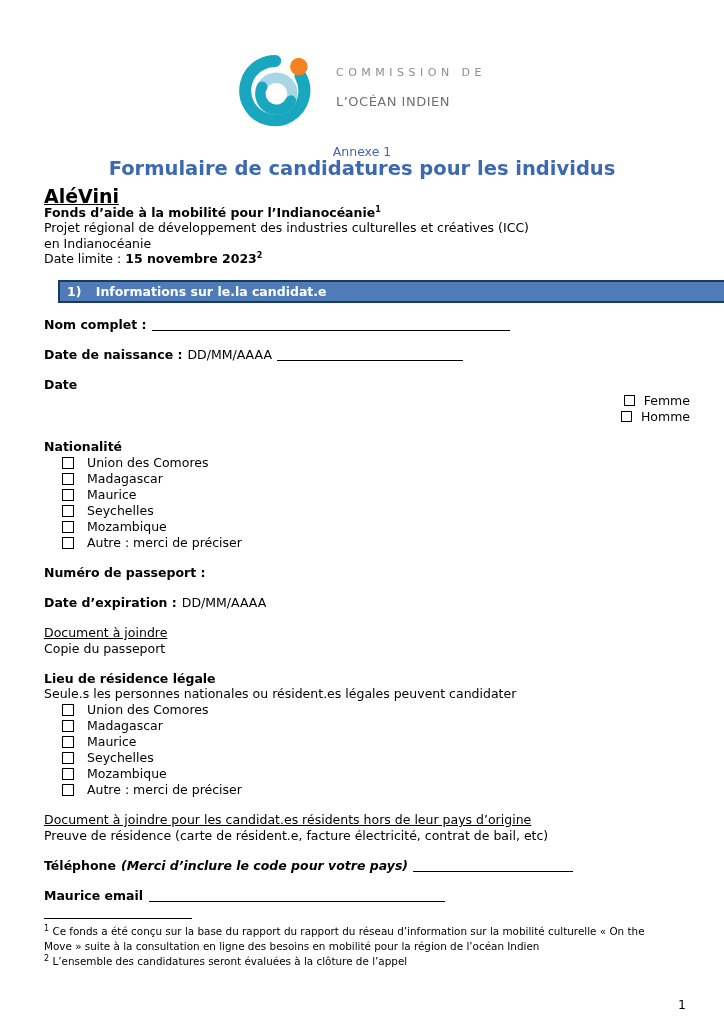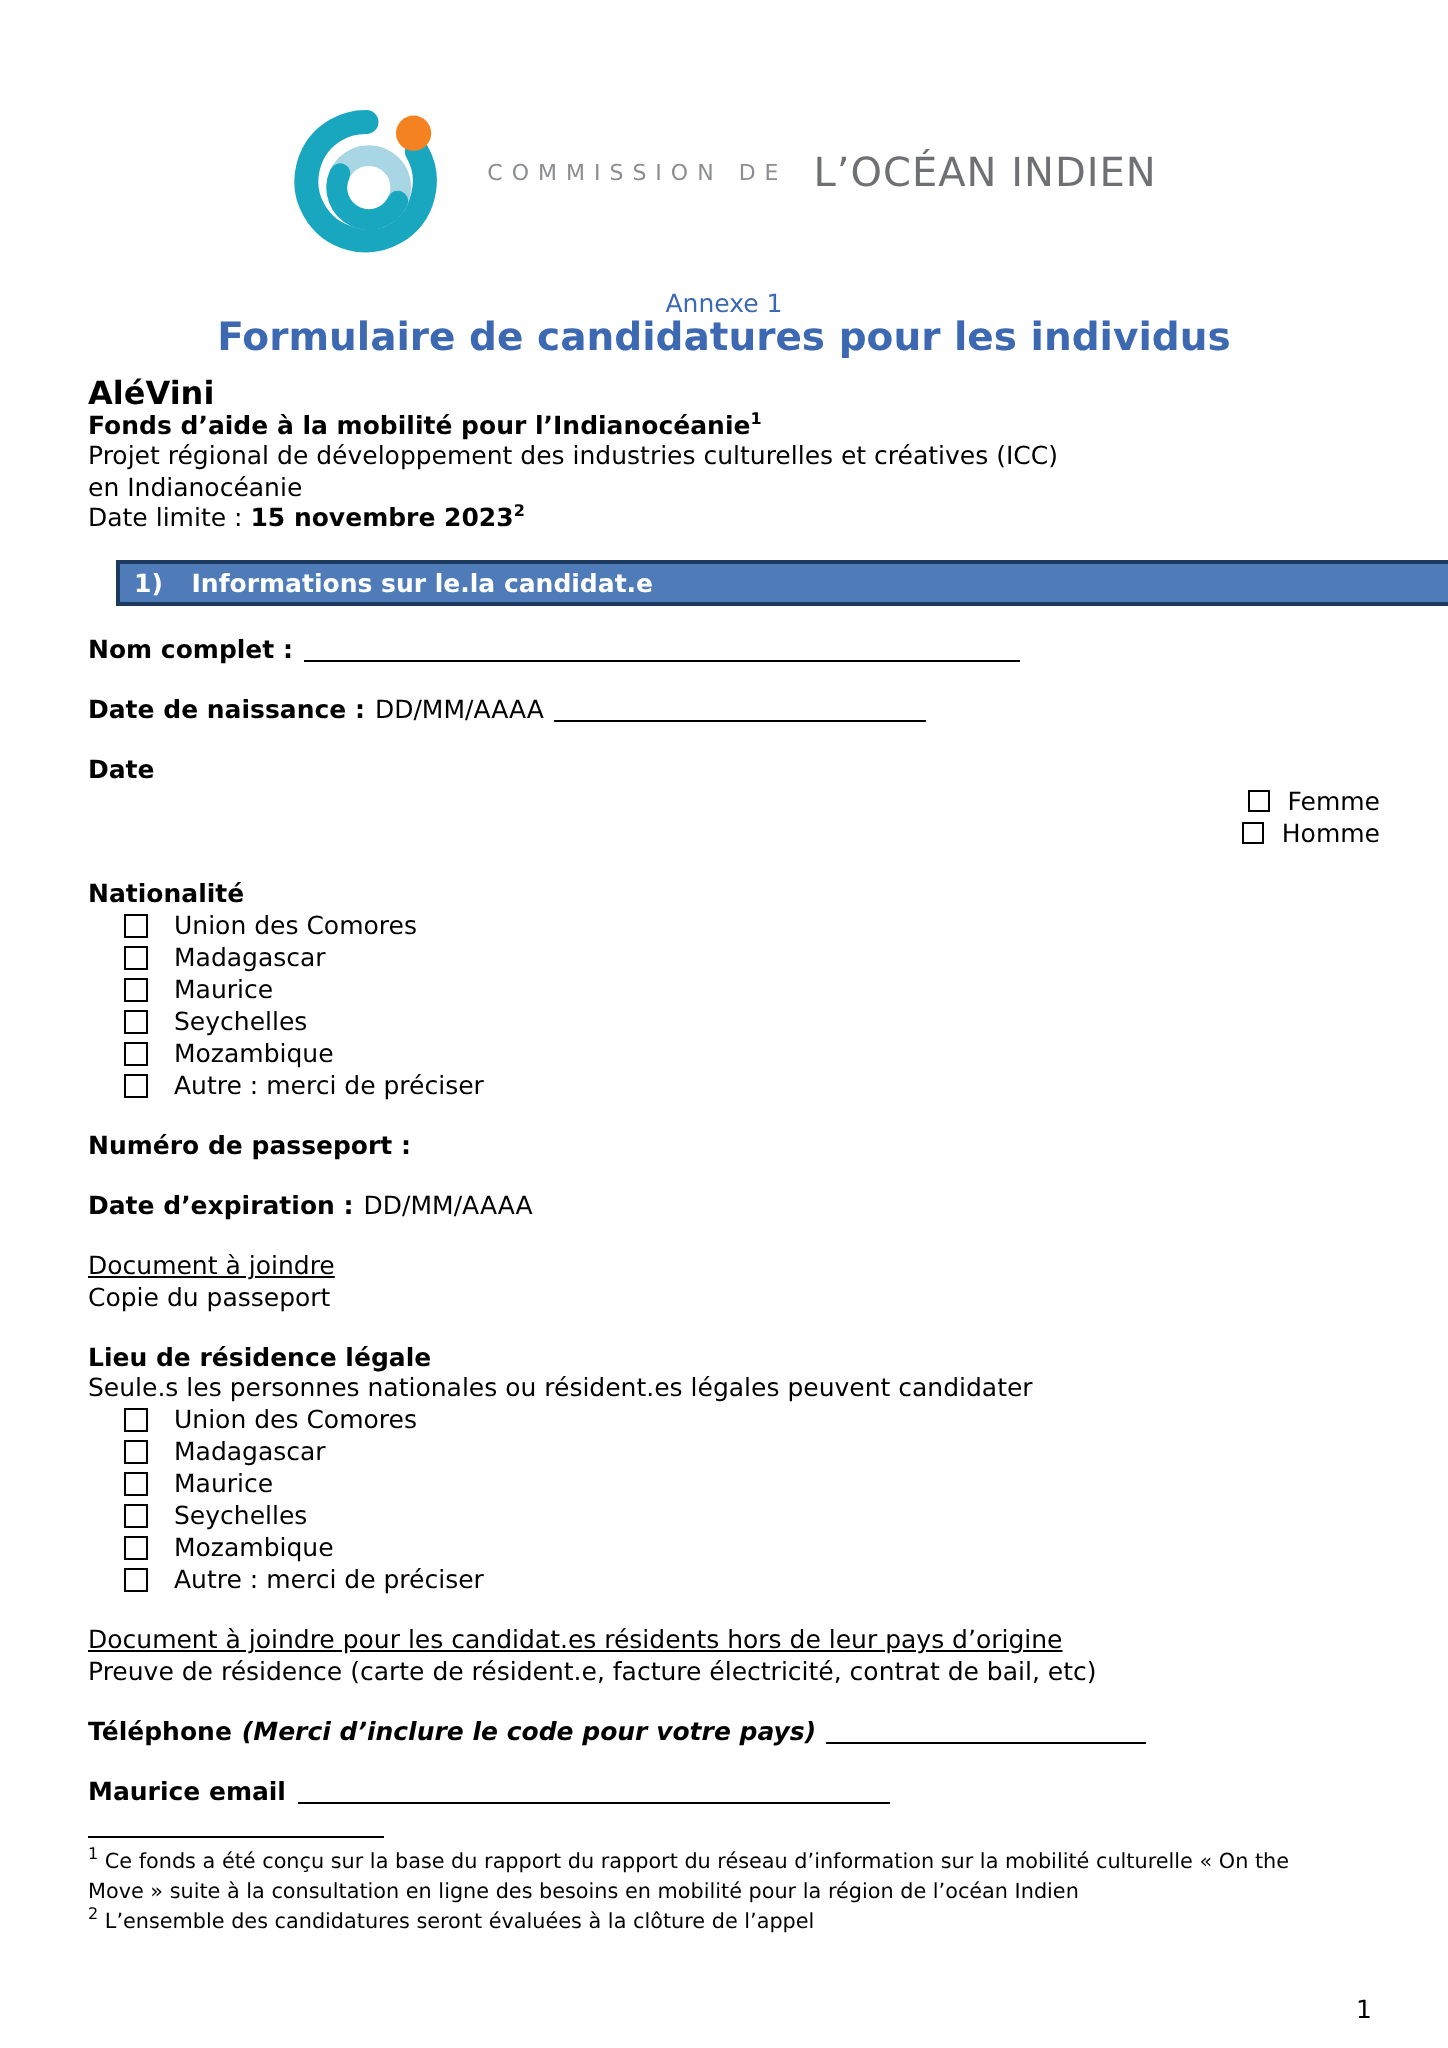--- a/index.html
+++ b/index.html
@@ -5,32 +5,32 @@
   html,body { margin:0; padding:0; background:#e8e8e8; }
   .page {
     position:relative; width:724px; height:1024px; margin:0 auto;
     background:#ffffff; overflow:hidden;
     font-family:"DejaVu Sans","Liberation Sans",sans-serif;
     color:#000; font-size:12.5px; line-height:15.5px;
   }
   
   .logo-row { display:flex; justify-content:center; align-items:center; gap:18px; padding-top:45px; }
   .logo-mark svg { display:block; }
-  .logo-text { display:flex; flex-direction:row; gap:13px; }
+  .logo-text { display:flex; flex-direction:column; gap:13px; }
   .logo-line1 { font-size:11px; letter-spacing:4.5px; color:#8b8d90; }
-  .logo-line2 { font-size:20px; letter-spacing:0.5px; color:#6e7073; }
+  .logo-line2 { font-size:13px; letter-spacing:0.5px; color:#6e7073; }
   
   .annexe { text-align:center; color:#3d68b2; font-size:12.5px; margin-top:15px; }
   .page-title { text-align:center; color:#3d68b2; font-size:19.5px; font-weight:bold; margin:1px 0 0 0; }
   
   .content { padding:0 34px 0 44px; }
   .bold { font-weight:bold; }
   .italic { font-style:italic;font-weight:bold; }
   .u { text-decoration:underline; }
-  .program { margin-top:13px; font-weight:bold; font-size:16px; }
+  .program { margin-top:13px; font-weight:bold; font-size:19px;text-decoration:underline; }
   sup { font-size:8px; vertical-align:super; line-height:0; }
   .row { margin-top:14.5px; }
   .line { margin-top:0; }
   .fmt { margin:0 5px; }
   .lbl { margin-right:6px; }
   
   .section-banner {
     margin-top:13px; margin-left:14px; width:723px; height:23px; box-sizing:border-box;
     background:#4f7cb8; border:2px solid #1c3a5f;
     color:#fff; font-weight:bold; line-height:19px; padding-left:7px; font-size:12.5px;

